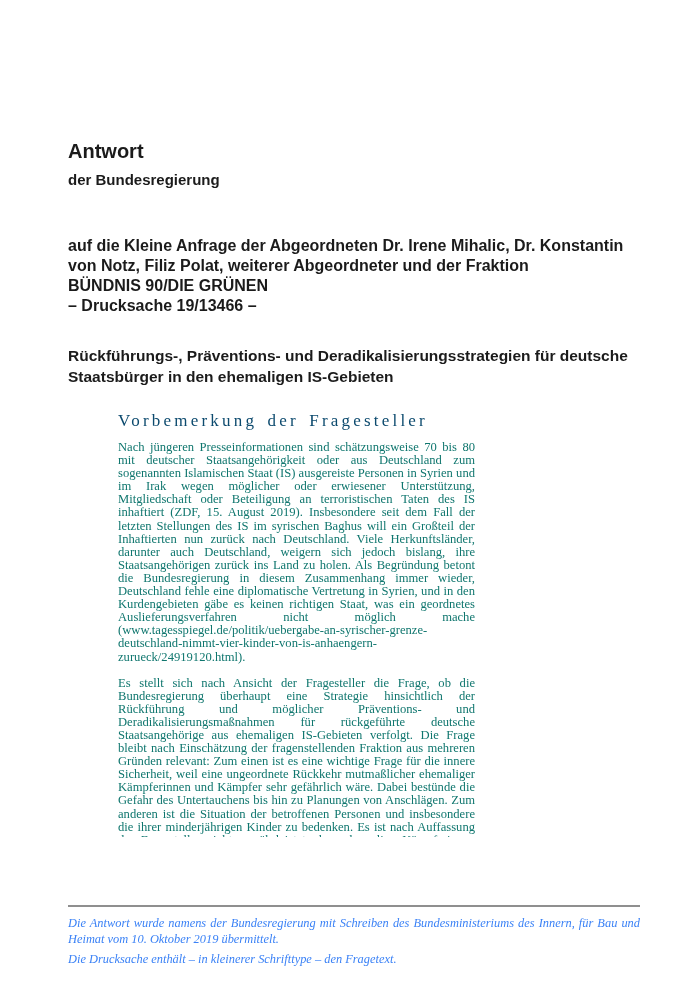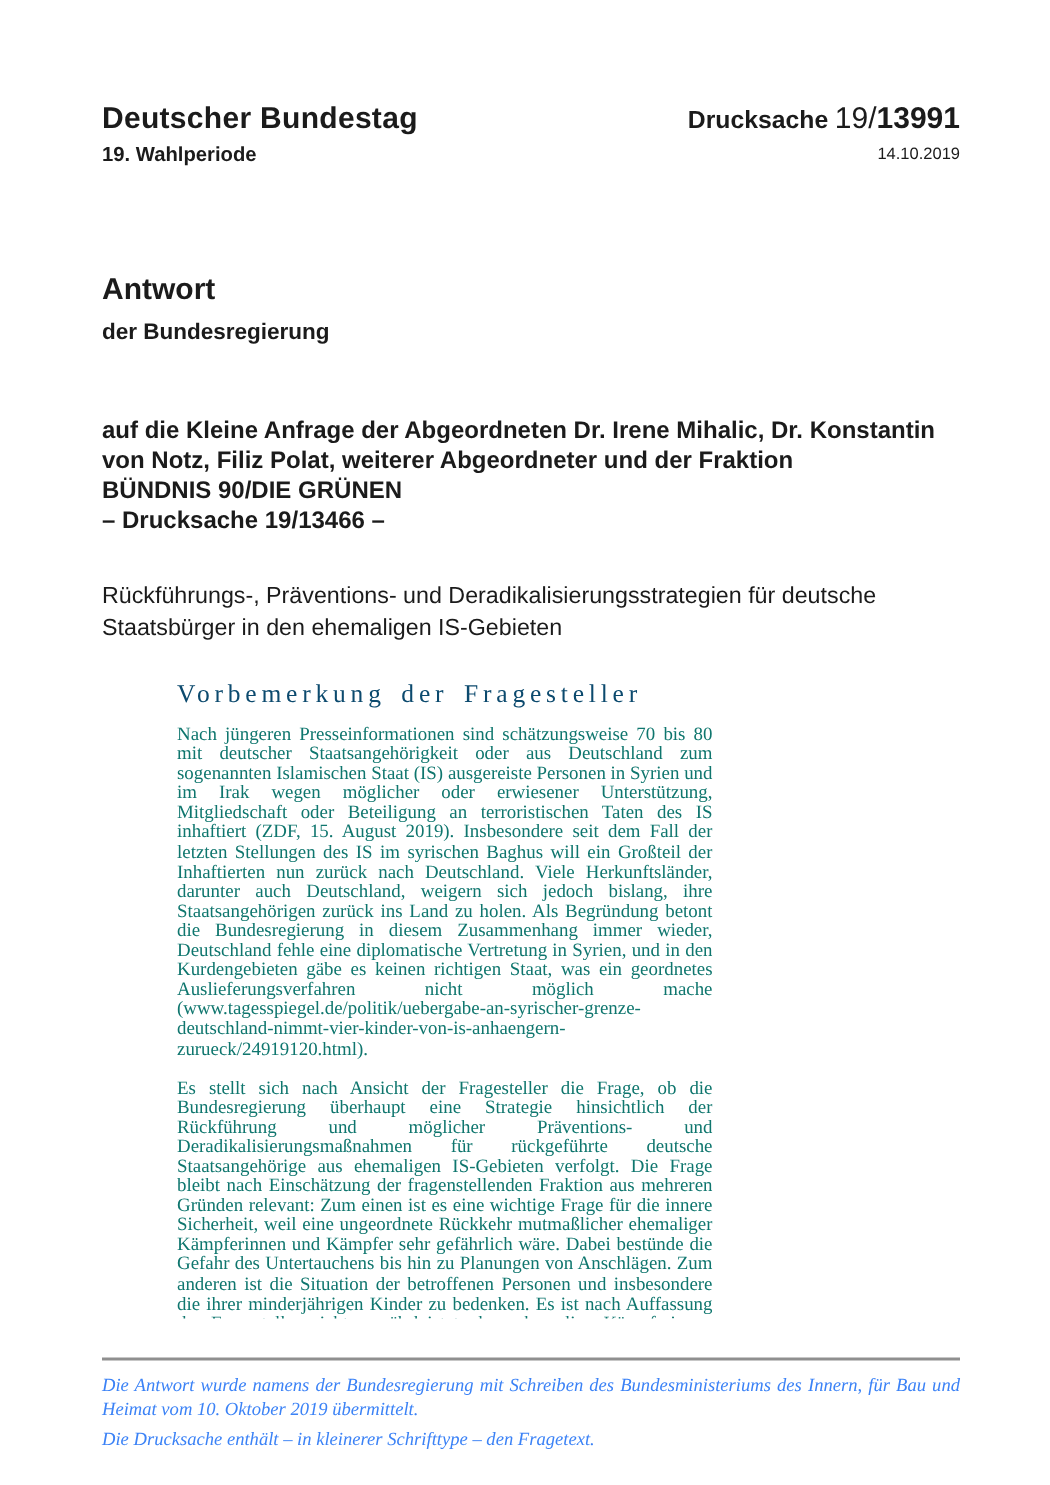--- a/index.html
+++ b/index.html
@@ -56,21 +56,21 @@
     margin-top: 48px;
     font-size: 16px;
     font-weight: bold;
     line-height: 20px;
     white-space: pre-line;
   }
   
   .doc-title {
     margin-top: 29px;
     font-size: 15.5px;
-    font-weight: normal;
+    font-weight: bold;
     line-height: 21px;
     white-space: pre-line;
   }
   
   .preliminary {
     margin-top: 24px;
     margin-left: 50px;
     width: 357px;
     height: 426px;
     overflow: hidden;
@@ -114,33 +114,20 @@
     color: #3b82f6;
   }
   .footer-note.second { margin-top: 5px; text-align: left; }
 </style>
 </head>
 <body>
 
 <div class="page">
   <div class="content">
 
-    <div class="header-row">
-      <div>
-        <div class="institution">Deutscher Bundestag</div>
-        <div class="period">19. Wahlperiode</div>
-      </div>
-      <div class="doc-ref">
-        <div>
-          <span class="doc-label">Drucksache</span>
-          <span class="doc-prefix">19/</span><span class="doc-number">13991</span>
-        </div>
-        <div class="doc-date">14.10.2019</div>
-      </div>
-    </div>
 
     <div class="answer-heading">Antwort</div>
     <div class="answer-subheading">der Bundesregierung</div>
 
     <div class="inquiry-ref">auf die Kleine Anfrage der Abgeordneten Dr. Irene Mihalic, Dr. Konstantin
 von Notz, Filiz Polat, weiterer Abgeordneter und der Fraktion
 BÜNDNIS 90/DIE GRÜNEN
 – Drucksache 19/13466 –</div>
 
     <div class="doc-title">Rückführungs-, Präventions- und Deradikalisierungsstrategien für deutsche

